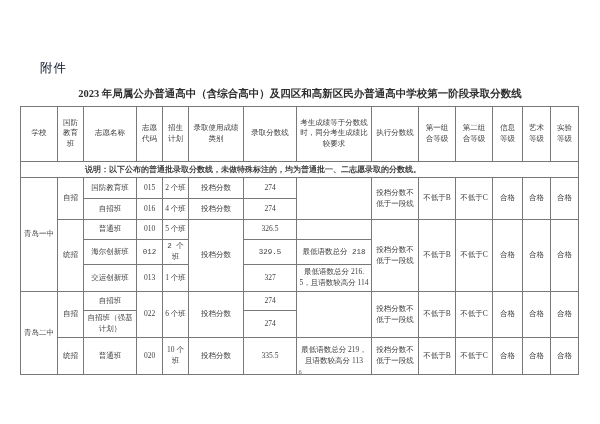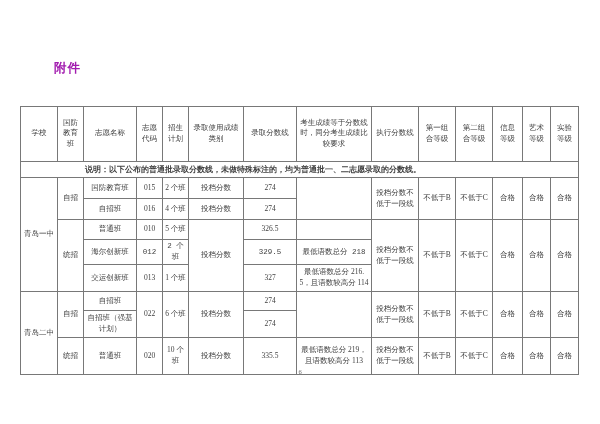--- a/index.html
+++ b/index.html
@@ -10,24 +10,24 @@
     color: #3d3d3d;
     overflow: hidden;
   }
   .page {
     position: relative;
     width: 600px; height: 424px;
     background: #ffffff;
   }
   .attachment {
     position: absolute;
-    top: 60px; left: 54px;
+    top: 60px; left: 40px;
     font-size: 12.5px;
-    font-weight: bold;
-    color: #a21caf;
+    font-weight: normal;
+    color: #0f172a;
     letter-spacing: 1px;
   }
   .doc-title {
     position: absolute;
     top: 87px; left: 0; right: 0;
     text-align: center;
     font-size: 10.5px;
     font-weight: bold;
     color: #2e2e2e;
   }
@@ -76,20 +76,21 @@
     color: #6a6a6a;
   }
 </style>
 </head>
 <body>
 
 <div class="page">
 
   <div class="attachment">附件</div>
 
+  <div class="doc-title">2023 年局属公办普通高中（含综合高中）及四区和高新区民办普通高中学校第一阶段录取分数线</div>
 
   <table class="scores">
     <colgroup>
       <col style="width:37px">
         <col style="width:26px">
         <col style="width:53px">
       <col style="width:26px">
         <col style="width:26px">
         <col style="width:55px">
       <col style="width:53px">

